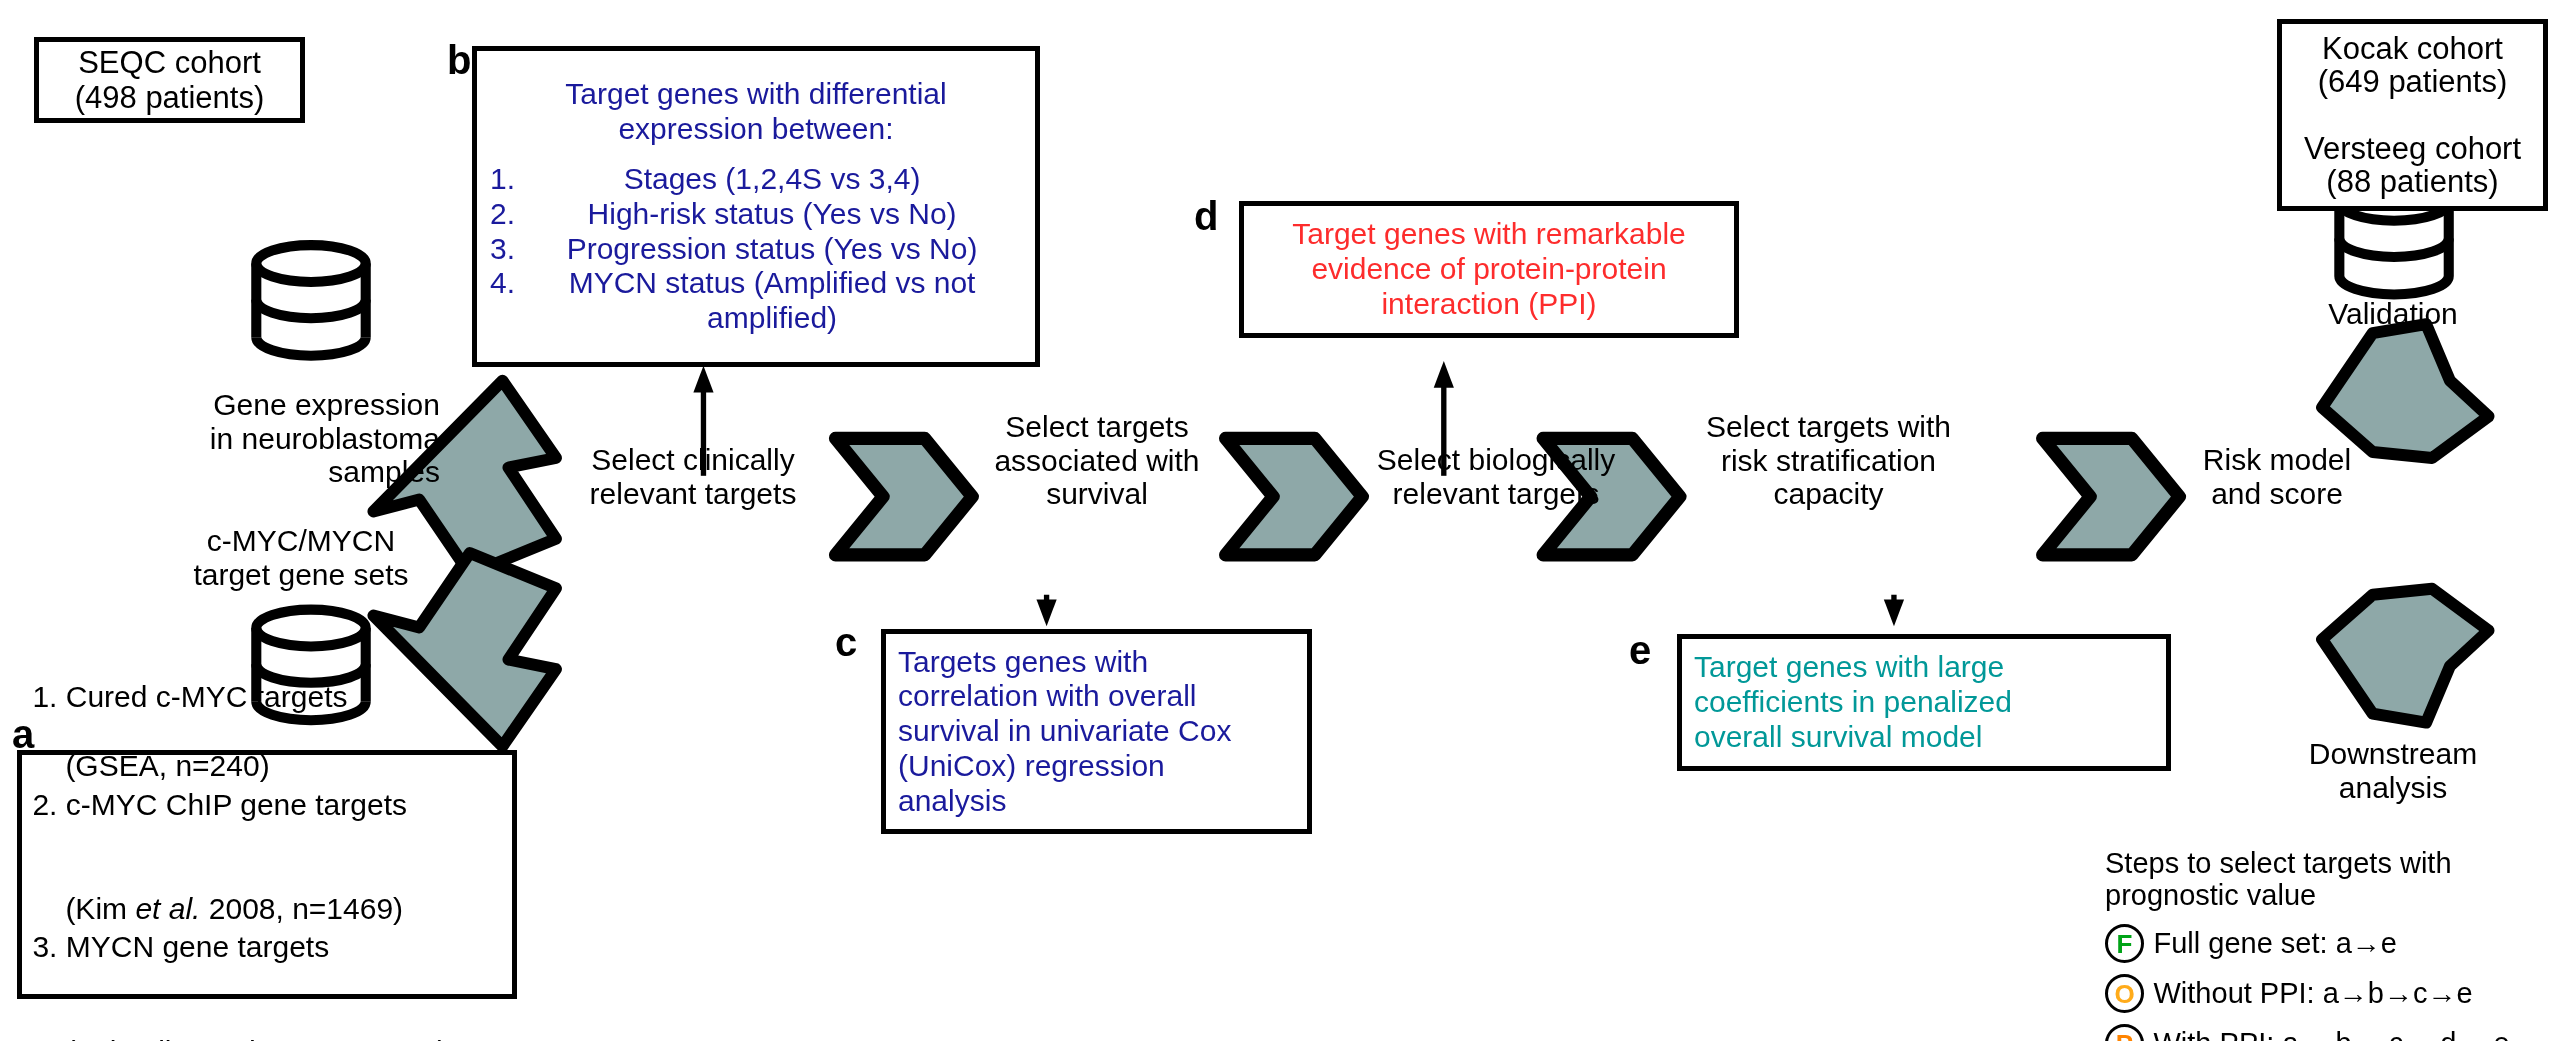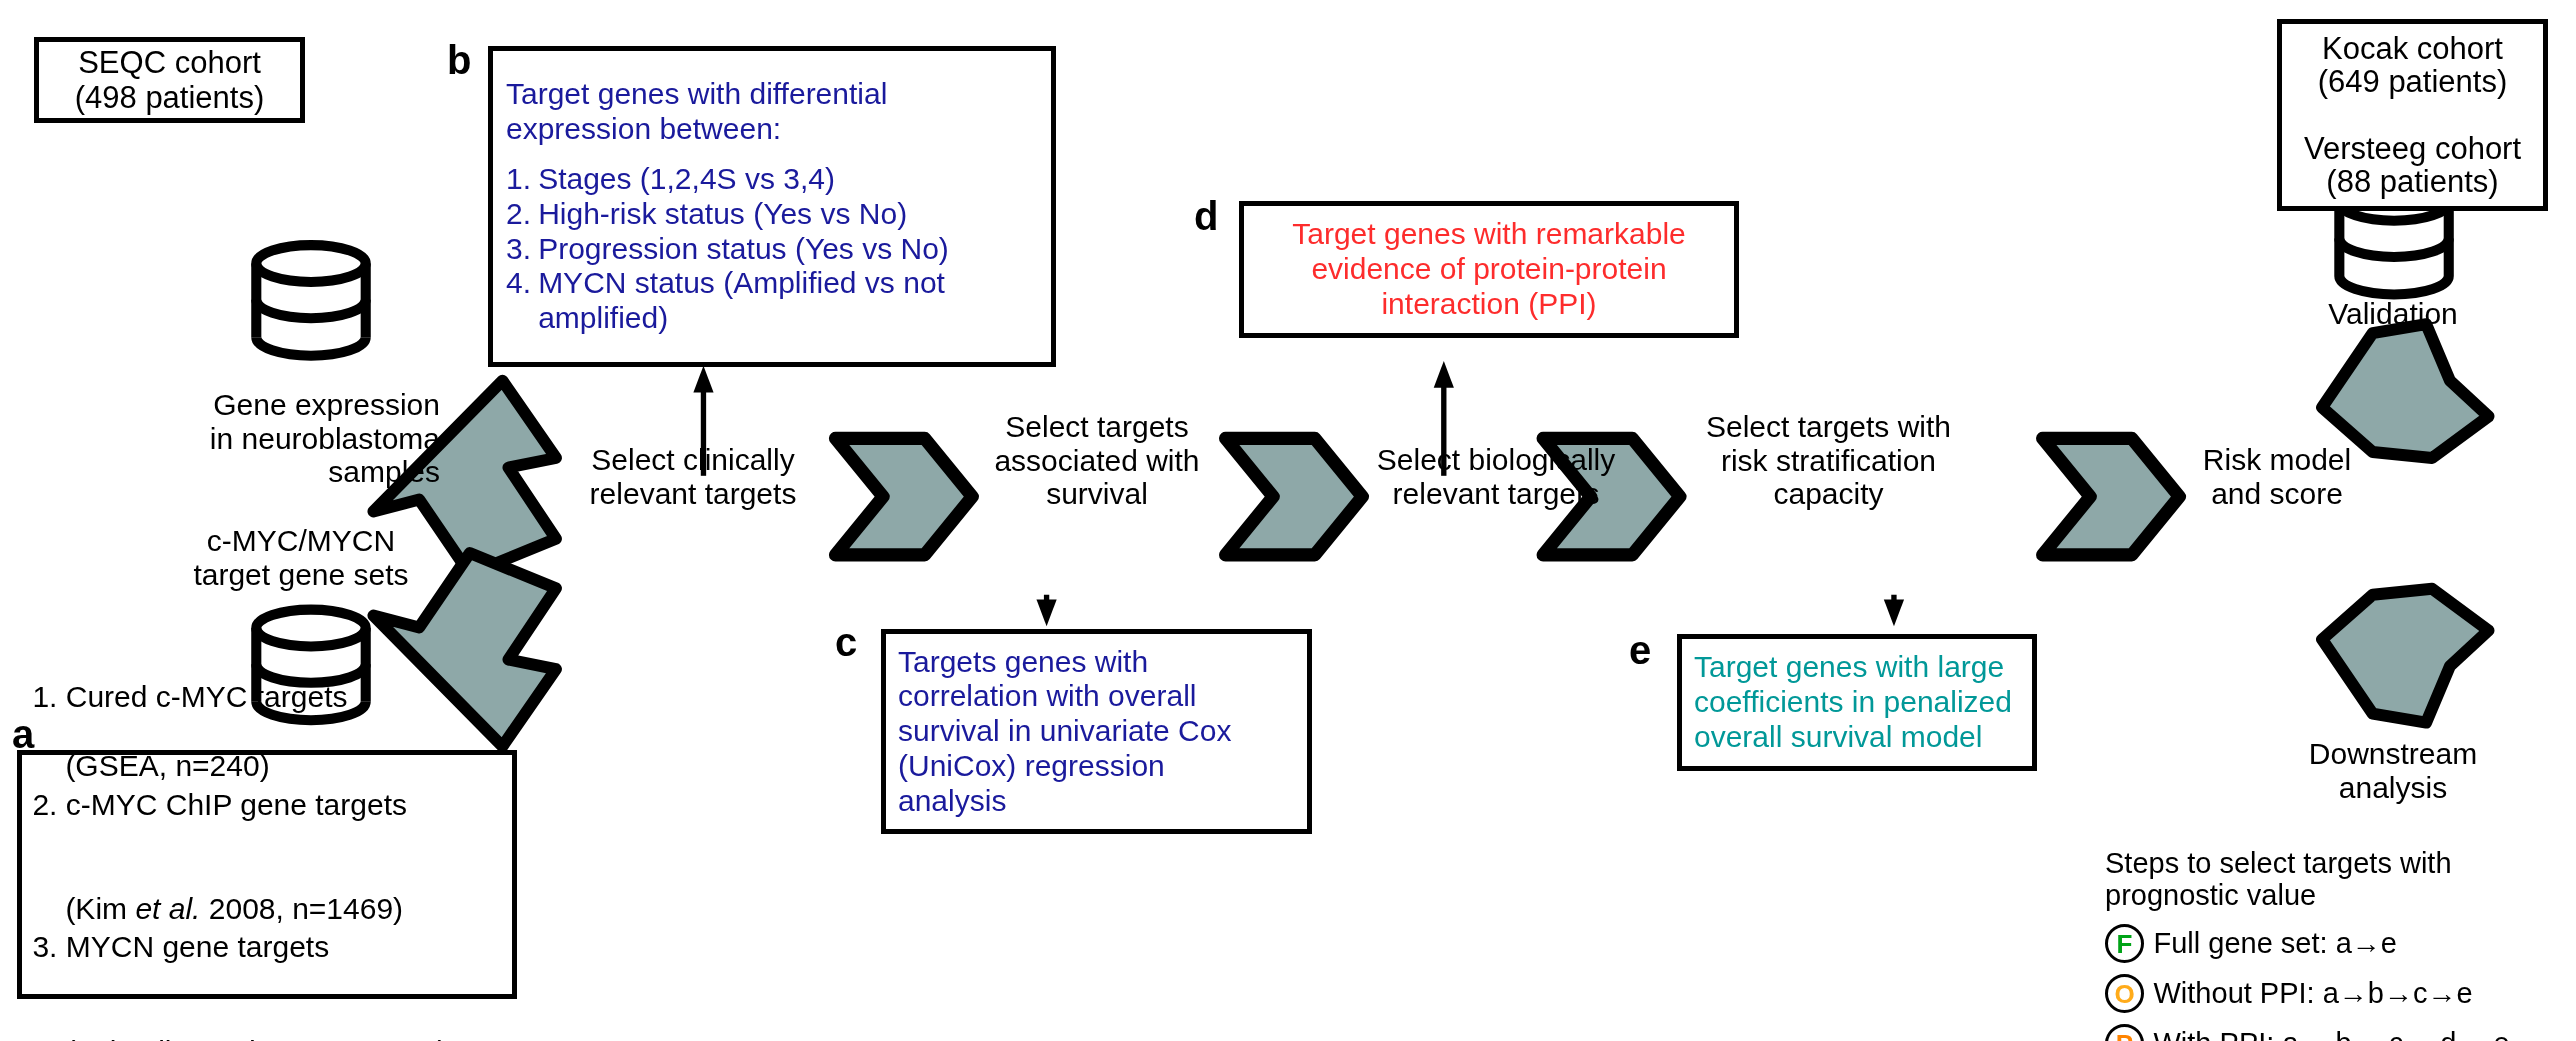--- a/index.html
+++ b/index.html
@@ -257,21 +257,21 @@
               <span>(Valentijn </span><span class="it">et al.</span><span> 2012, n=157)</span>
             </span>
           </span>
         </li>
       </ul>
     </div>
   </div>
 
   <div class="panel-letter" style="left:447px;top:40px;">b</div>
 
-  <div class="box" style="left:488px;top:46px;width:568px;height:321px;">
+  <div class="box" style="left:472px;top:46px;width:568px;height:321px;text-align:center;">
     <div class="box-inner" style="padding:7.1px 13px;">
       <div class="blue-body blue">Target genes with differential
 expression between:</div>
       <ul class="num-list blue" style="margin-top:15.5px;">
         <li>
           <span class="n">1.</span>
           <span class="txt">Stages (1,2,4S vs 3,4)</span>
         </li>
         <li>
           <span class="n">2.</span>
@@ -307,21 +307,21 @@
   <div class="box" style="left:1239px;top:201px;width:500px;height:137px;text-align:center;">
     <div class="box-inner" style="padding:4.8px 12px;">
       <div class="blue-body red">Target genes with remarkable
 evidence of protein-protein
 interaction (PPI)</div>
     </div>
   </div>
 
   <div class="panel-letter" style="left:1629px;top:630px;">e</div>
 
-  <div class="box" style="left:1677px;top:634px;width:360px;height:137px;">
+  <div class="box" style="left:1677px;top:634px;width:494px;height:137px;">
     <div class="box-inner" style="padding:4.8px 12px;">
       <div class="blue-body teal">Target genes with large
 coefficients in penalized
 overall survival model</div>
     </div>
   </div>
 
   <div class="plain t-center" style="left:568px;top:443px;width:250px;">Select clinically
 relevant targets</div>
 

